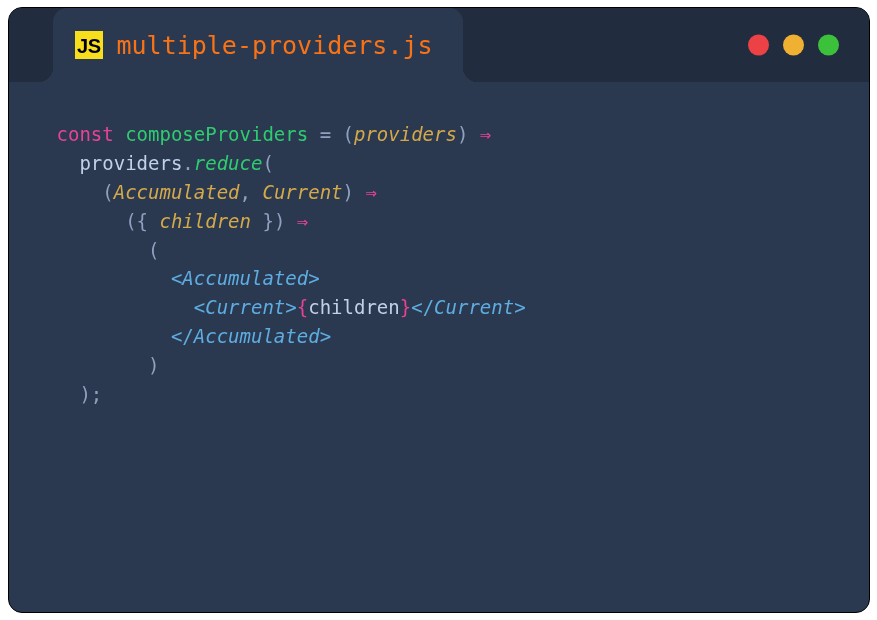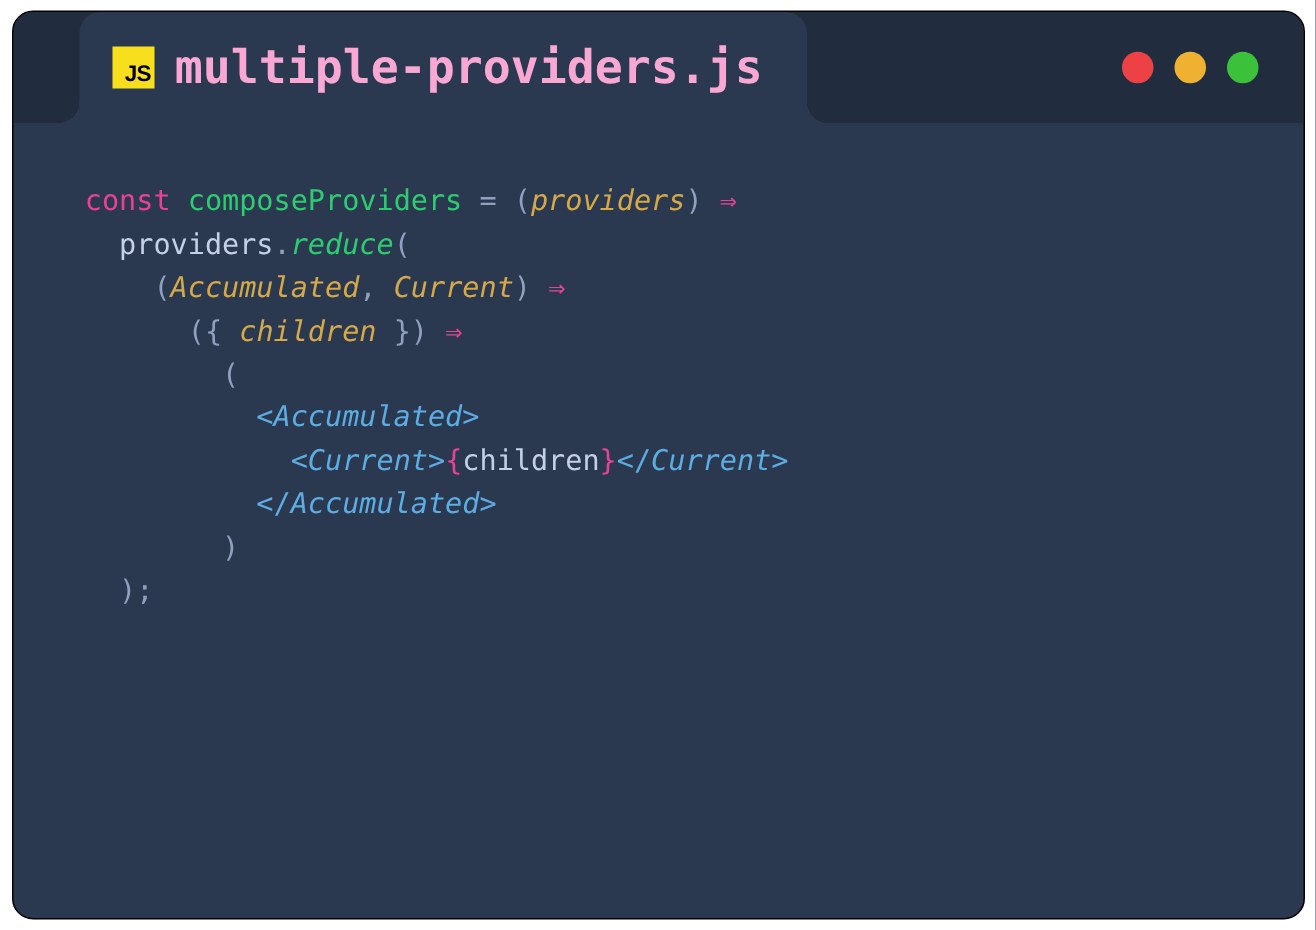--- a/index.html
+++ b/index.html
@@ -59,29 +59,29 @@
     }
     .js-icon {
       width: 28px;
       height: 28px;
       background: #f7df1e;
       display: flex;
       align-items: flex-end;
       justify-content: flex-end;
       font-family: Arial, sans-serif;
       font-weight: bold;
-      font-size: 15px;
+      font-size: 20px;
       color: #000;
       padding: 0 2px 1px 0;
       letter-spacing: -0.5px;
     }
     .tab-title {
-      color: #f9a8d4;
-      font-size: 31px;
-      font-weight: 700;
+      color: #f97316;
+      font-size: 25px;
+      font-weight: 400;
     }
     .traffic-lights {
       position: absolute;
       right: 30px;
       top: 50%;
       transform: translateY(-50%);
       display: flex;
       gap: 14px;
     }
     .light {

